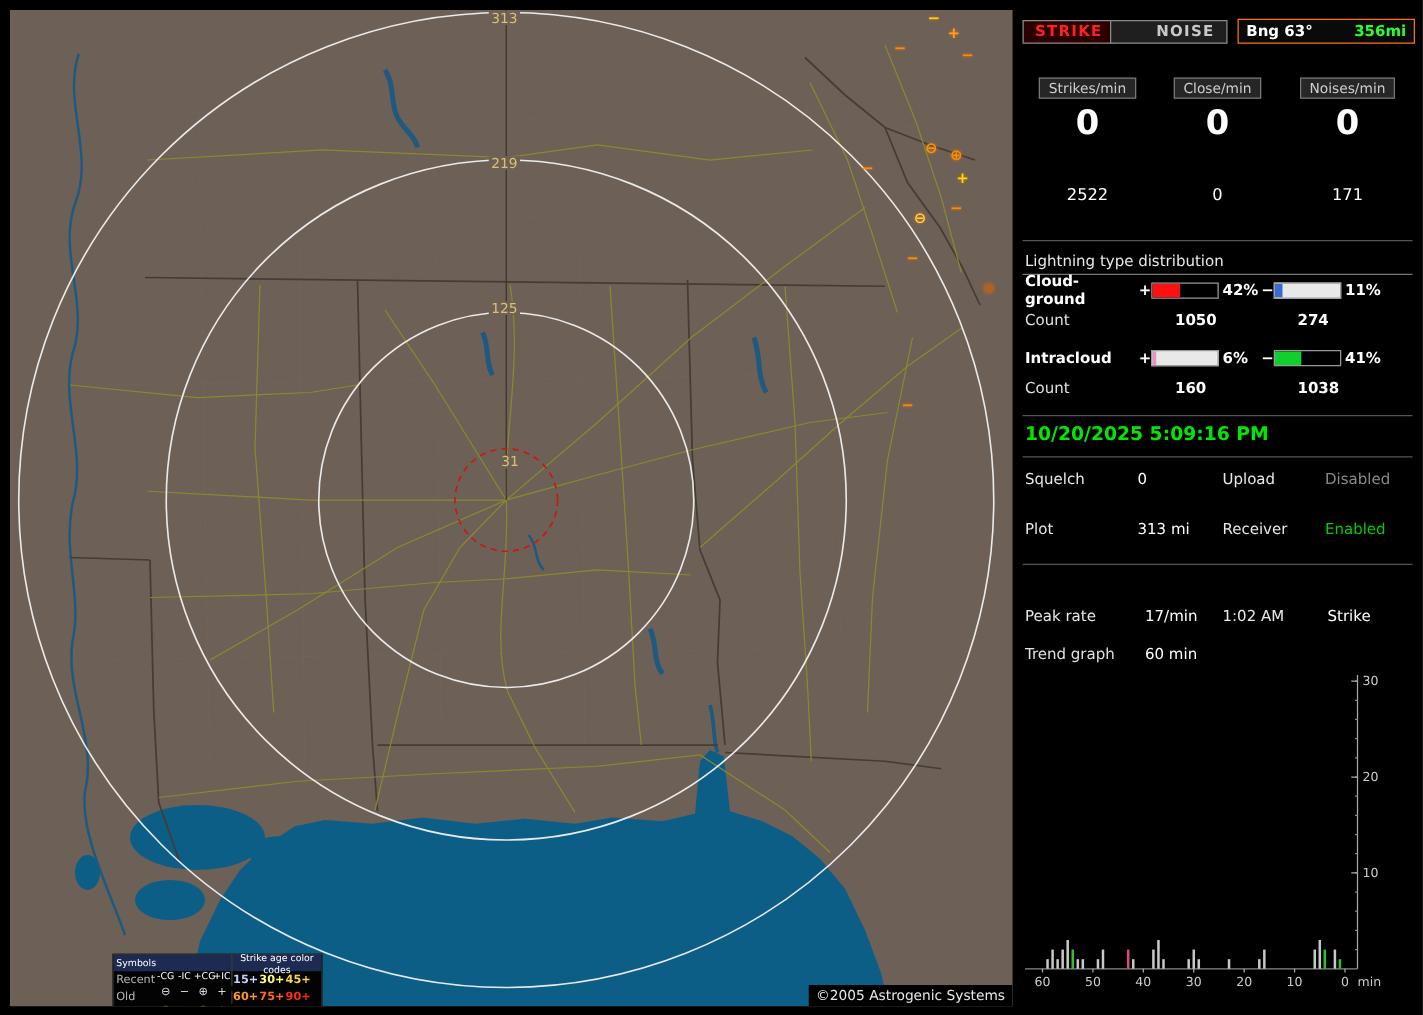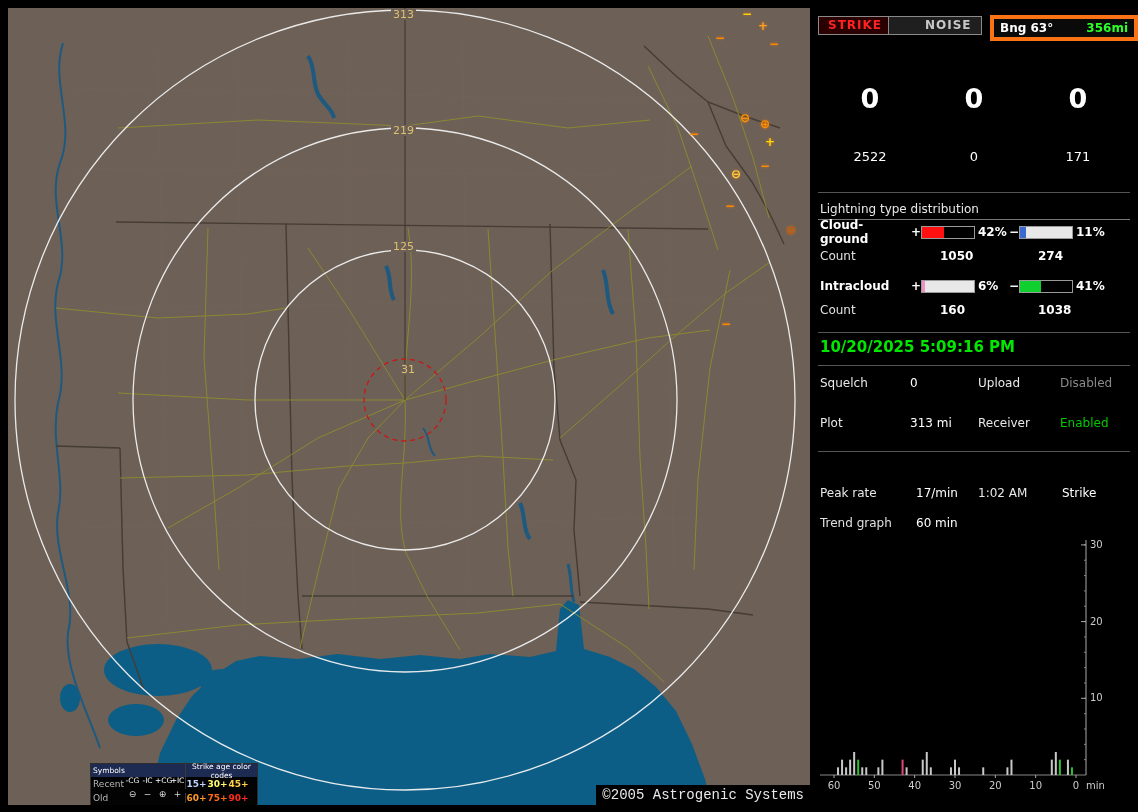--- a/index.html
+++ b/index.html
@@ -15,28 +15,28 @@
           text-shadow:0 0 3px rgba(255,130,0,.7);}
   
   #legend{position:absolute;left:82px;top:755px;width:166px;background:#030303;border:1px solid #2e2e2e;font-size:9px;}
   .lg-head{display:flex;align-items:center;background:#1d2a52;color:#fff;height:13px;font-size:7.5px;}
   .lg-row{display:flex;align-items:center;height:14px;color:#b8b8b8;}
   .lg-label{width:32px;padding-left:2px;}
   .lg-sym{width:15px;text-align:center;margin-top:20px;}
   .lg-agehdr{flex:1;text-align:center;border-left:1px solid #3a3a3a;}
   .lg-age{width:21px;text-align:center;font-weight:bold;}
   .lg-agewrap{flex:1;display:flex;border-left:1px solid #3a3a3a;}
-  #copyright{position:absolute;right:0;bottom:0;background:#000;color:#e8e8e8;font-size:14px;padding:2px 6px;font-family:Liberation Mono, monospace;}
+  #copyright{position:absolute;right:0;bottom:0;background:#000;color:#e8e8e8;font-size:11px;padding:2px 6px;}
   
   #panel{position:absolute;left:818px;top:8px;width:312px;height:797px;background:#000;font-size:12px;}
   .abs{position:absolute;}
   .mode-btn{border:1px solid #8a8a8a;font-weight:bold;font-size:12px;padding:2px 9px;letter-spacing:1px;line-height:13px;}
   #btn-strike{left:0;top:8px;background:#2a0000;color:#ff2222;}
   #btn-noise{left:70px;top:8px;background:#1f1f1f;color:#c8c8c8;padding-left:36px;}
-  #bng-box{left:172px;top:7px;width:128px;background:#0a0a0a;border:4px solid #f97316;display:flex;
+  #bng-box{left:172px;top:7px;width:128px;background:#0a0a0a;border:1px solid #f97316;display:flex;
            justify-content:space-between;padding:2px 6px;font-weight:bold;color:#fff;}
   .triple{left:0;width:312px;display:flex;}
   .triple>div{flex:1;text-align:center;}
   #rates{top:54px;}
   .rate-btn{display:inline-block;background:#262626;border:1px solid #777;color:#cfcfcf;font-size:11px;padding:1px 7px;}
   #zeros{top:76px;}
   .bigzero{font-size:27px;font-weight:bold;color:#fff;line-height:30px;}
   #tot-labels{top:123px;color:#e0e0e0;}
   #tot-values{top:141px;color:#fff;font-weight:500;font-size:13px;}
   .sep{position:absolute;left:0;right:0;height:1px;background:#555;}
@@ -199,20 +199,25 @@
 
 <div id="panel">
 
   <div class="abs mode-btn" id="btn-strike">STRIKE</div>
   <div class="abs mode-btn" id="btn-noise">NOISE</div>
   <div class="abs" id="bng-box">
     <span>Bng 63°</span>
     <span style="color: rgb(42, 255, 42);">356mi</span>
   </div>
 
+  <div class="abs triple" id="rates">
+    <div><span class="rate-btn">Strikes/min</span></div>
+    <div><span class="rate-btn">Close/min</span></div>
+    <div><span class="rate-btn">Noises/min</span></div>
+  </div>
   <div class="abs triple" id="zeros">
     <div class="bigzero">0</div>
     <div class="bigzero">0</div>
     <div class="bigzero">0</div>
   </div>
   <div class="abs triple" id="tot-values">
     <div>2522</div>
     <div>0</div>
     <div>171</div>
   </div>

